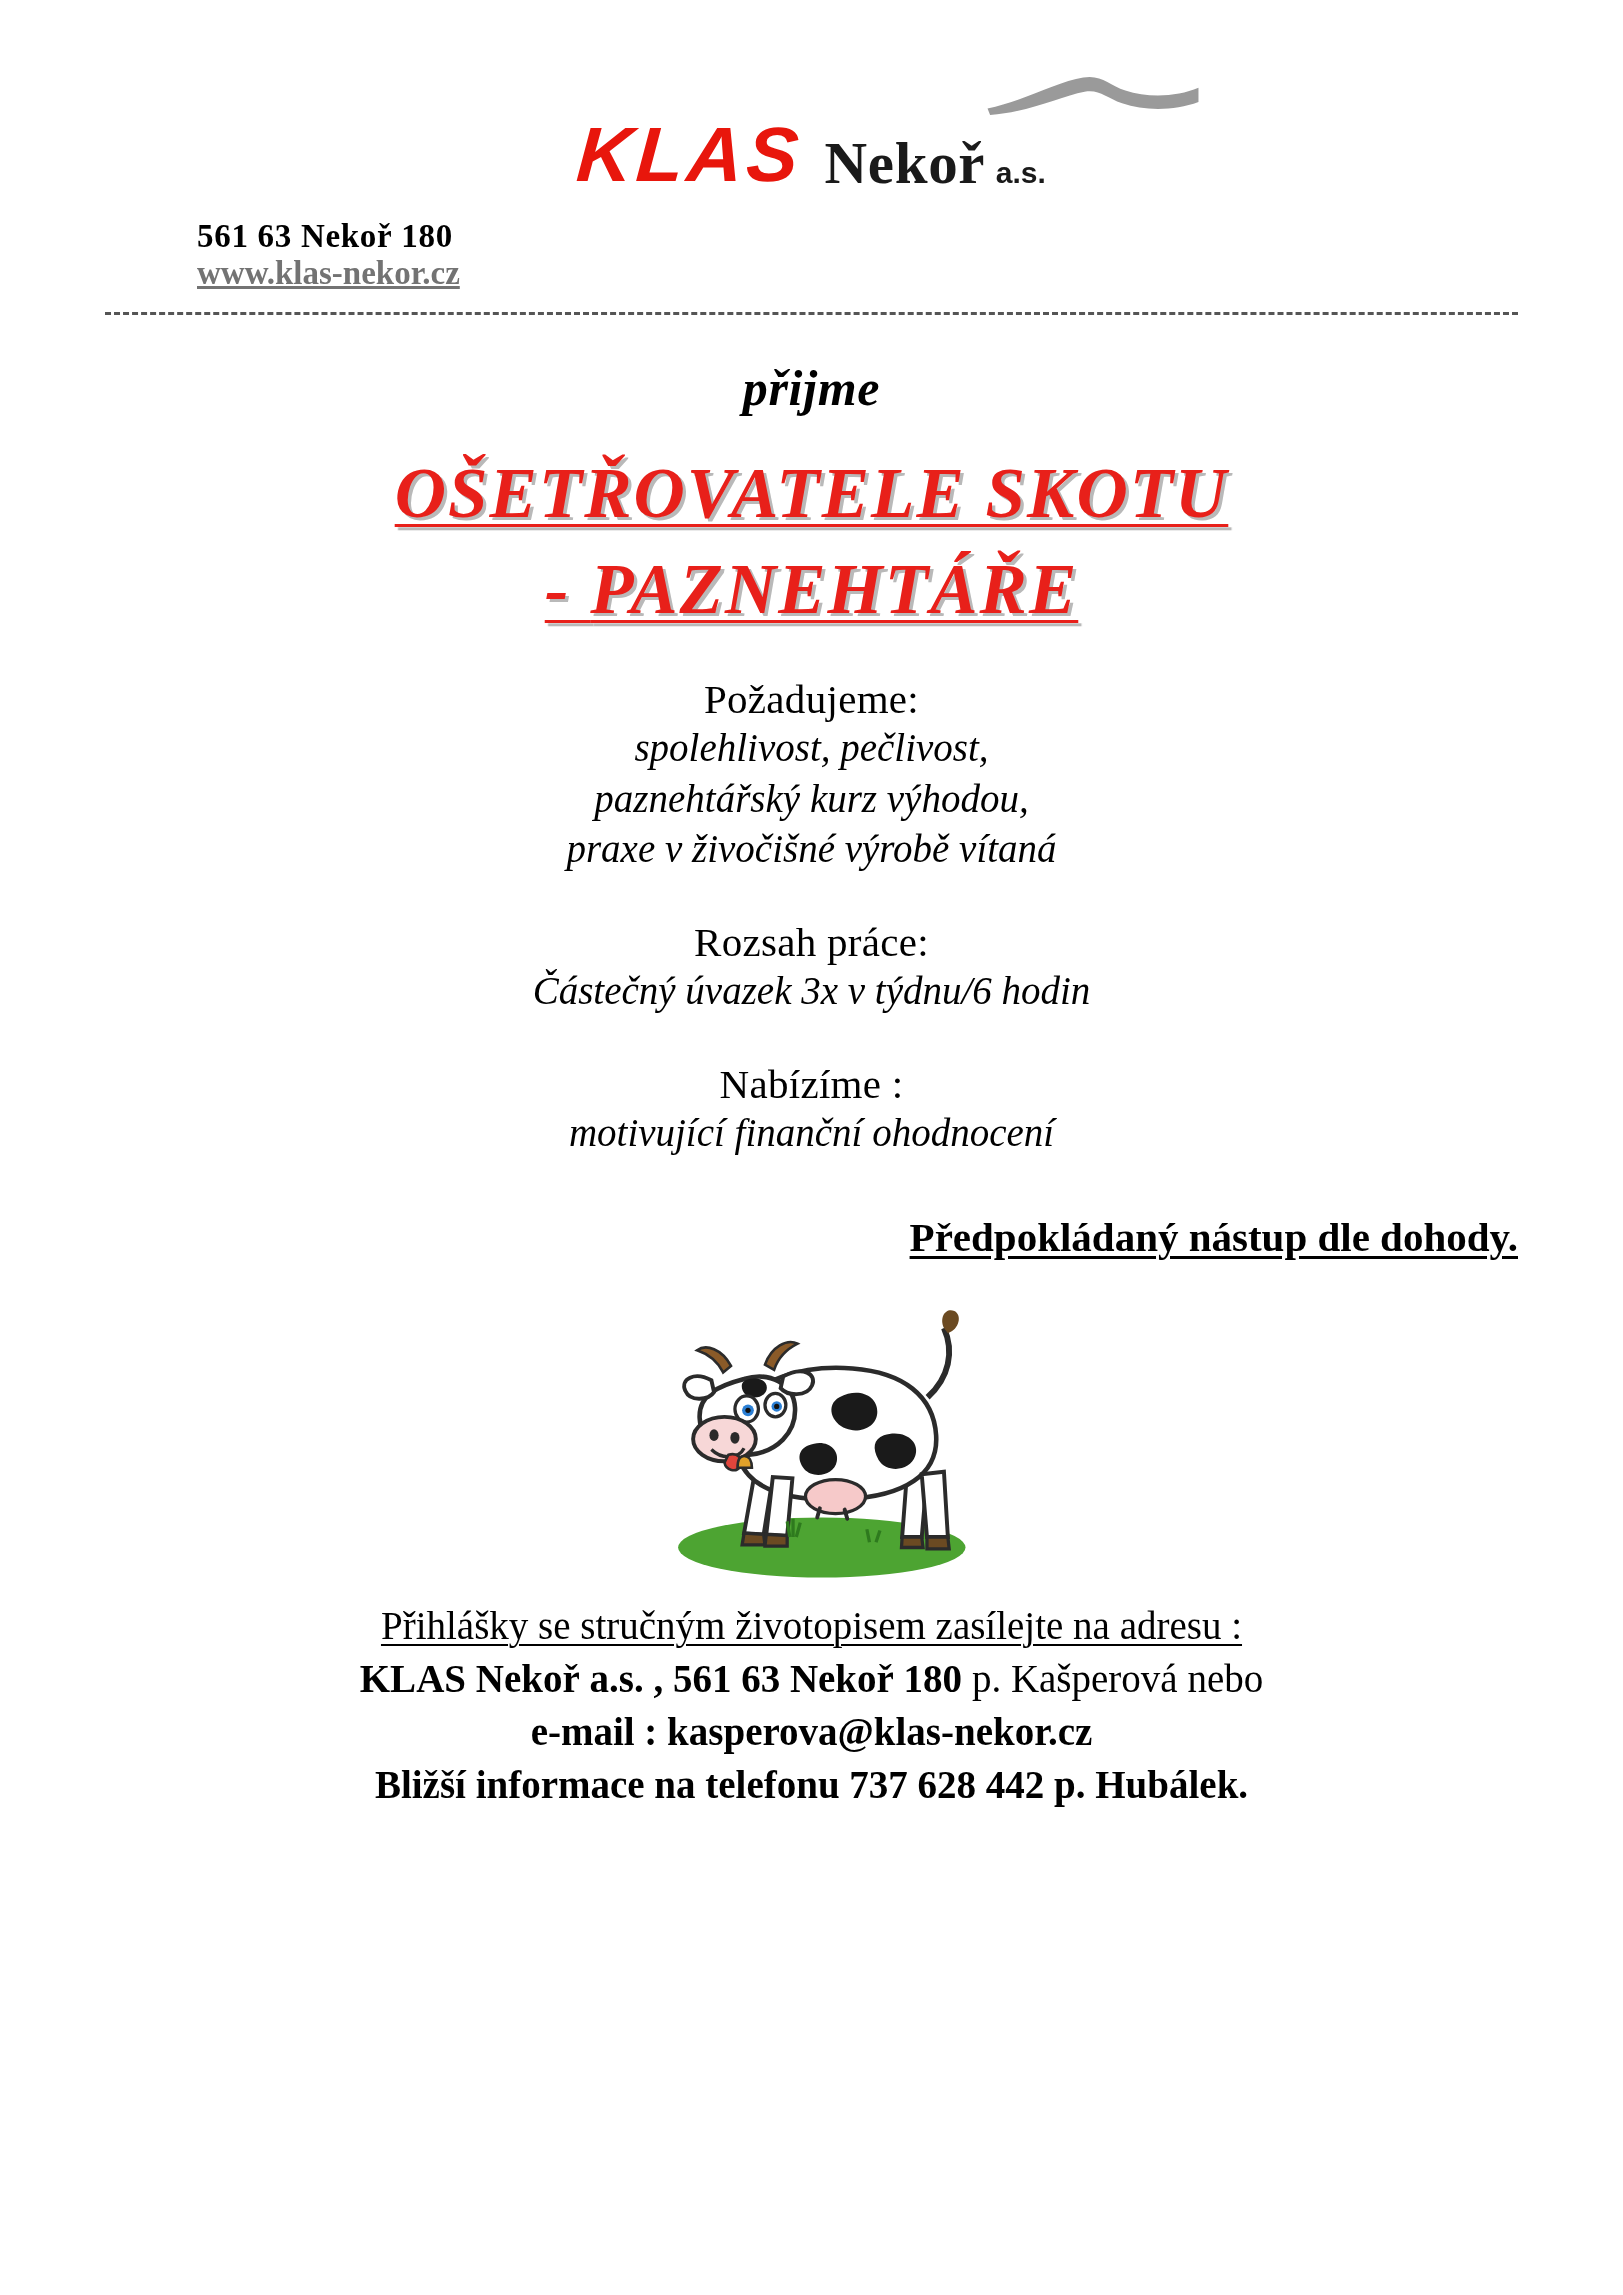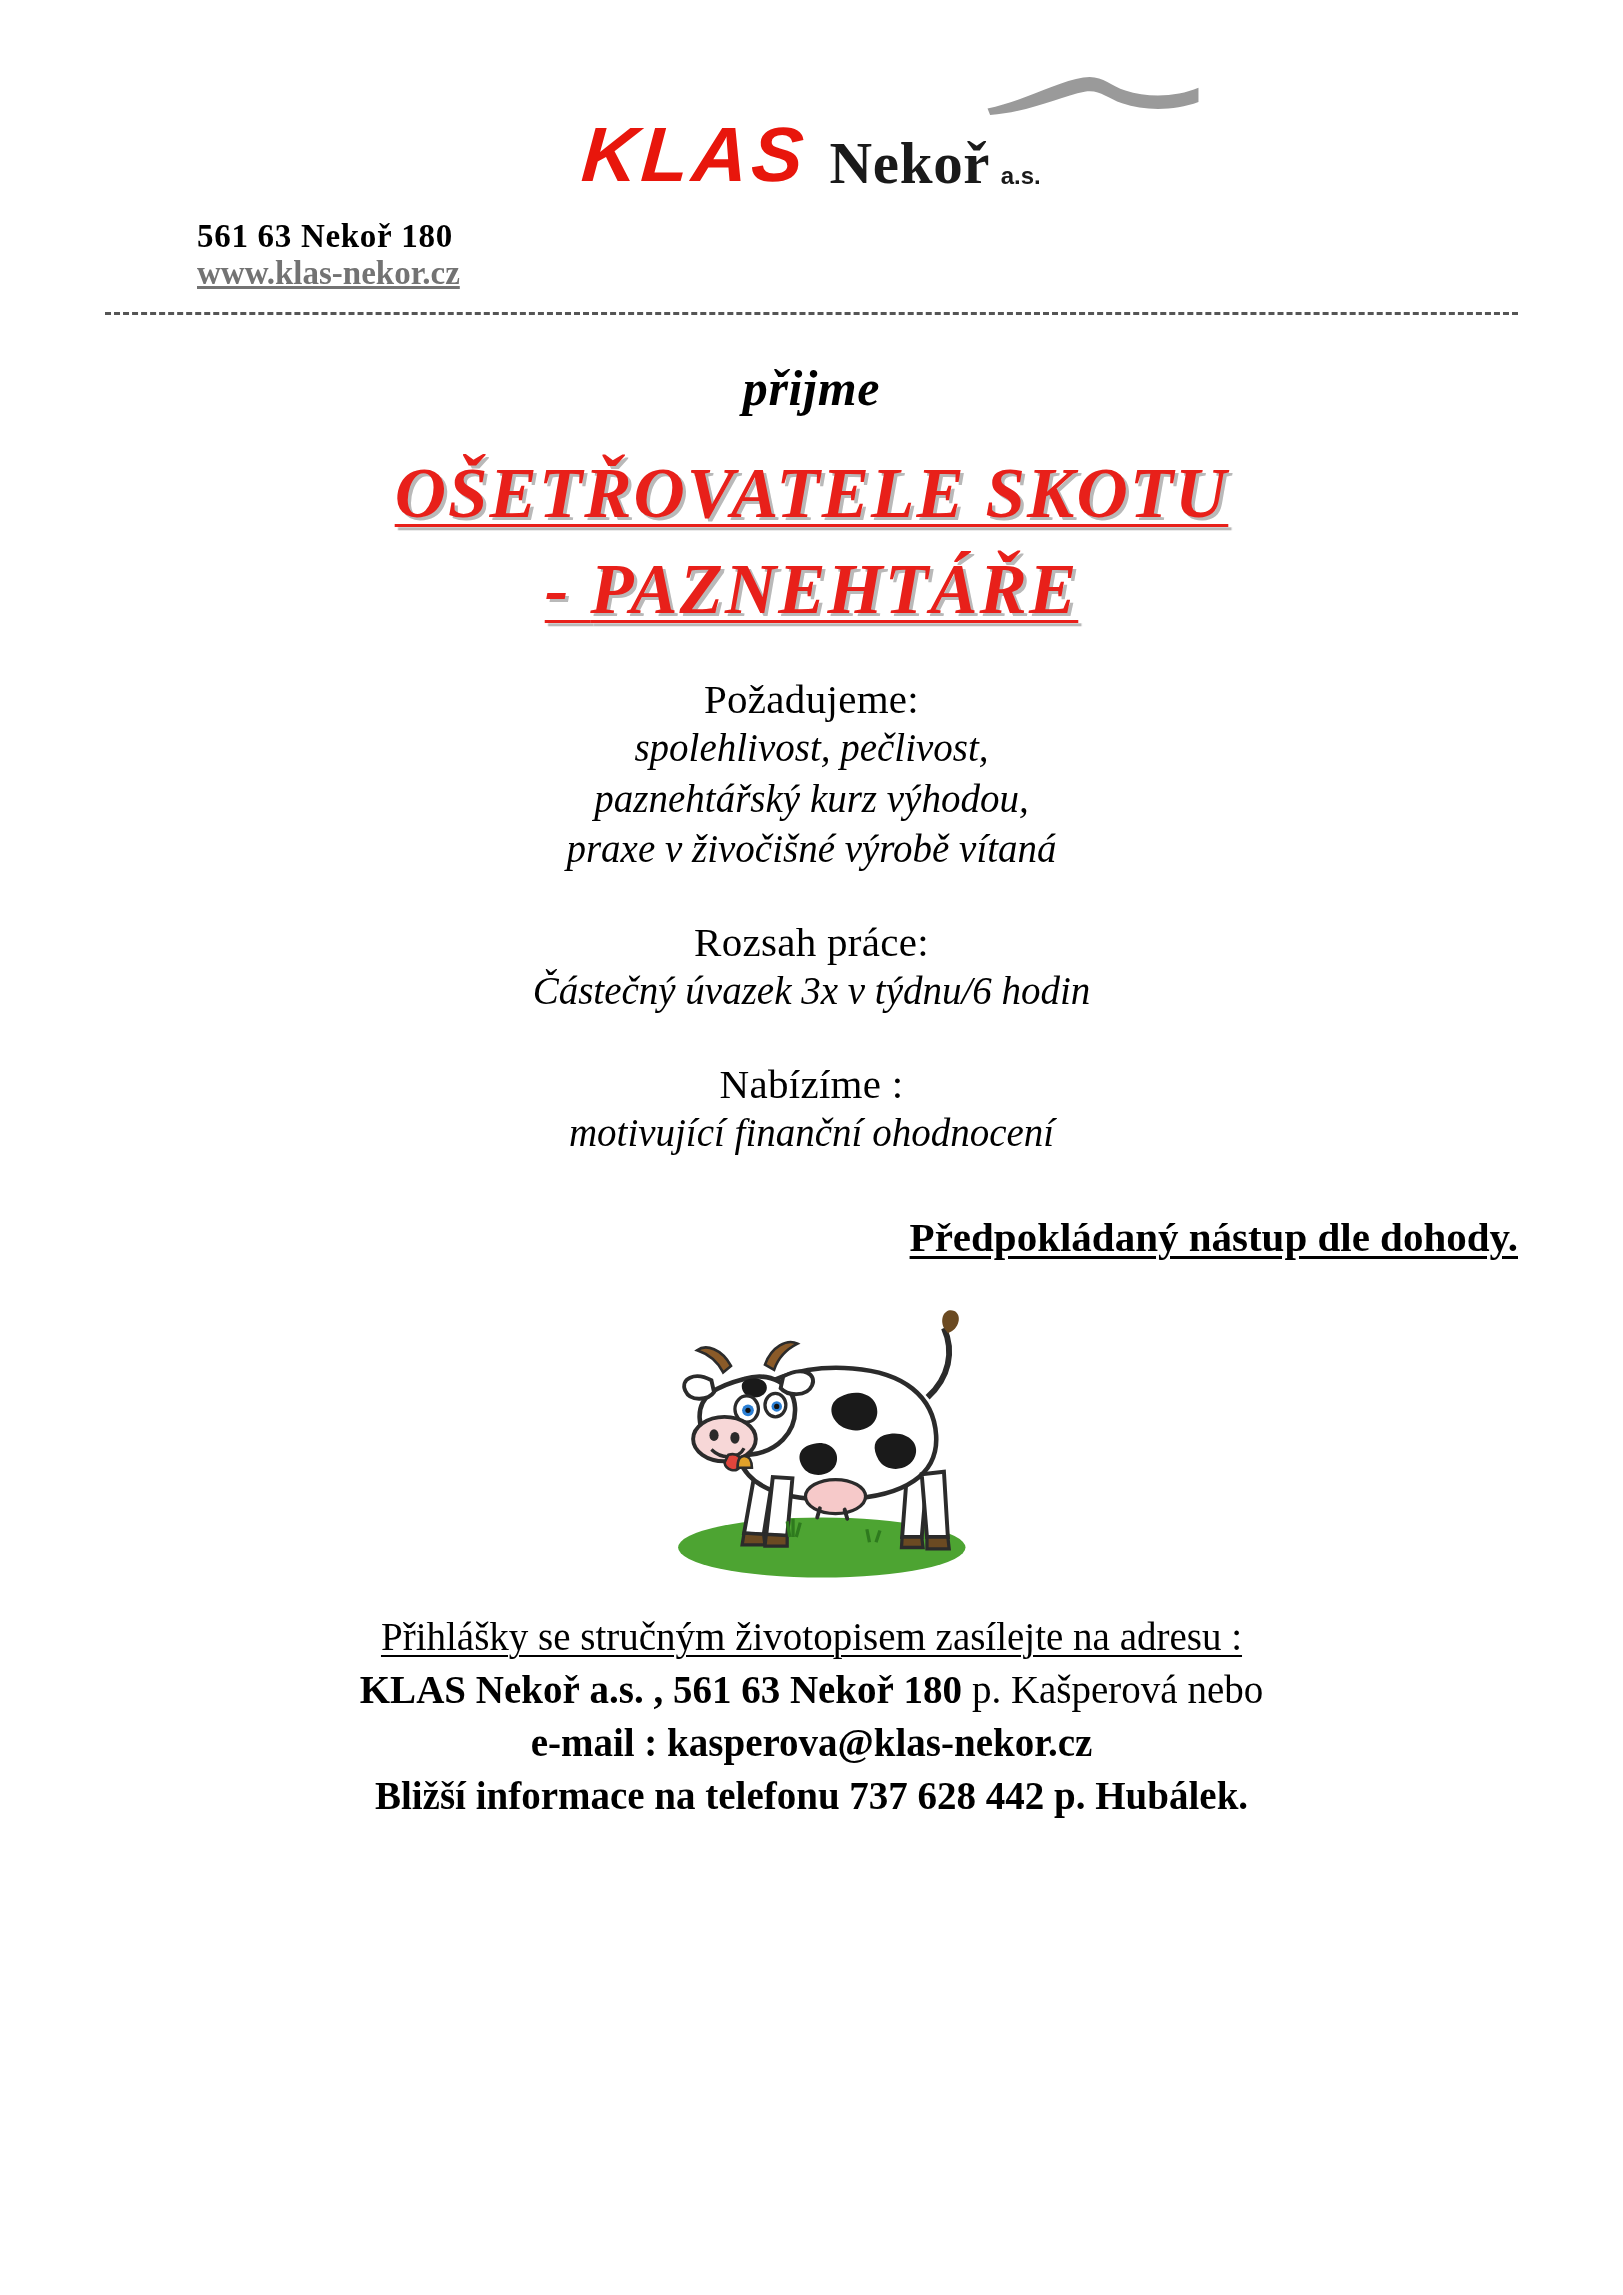--- a/index.html
+++ b/index.html
@@ -46,21 +46,21 @@
     font-weight: bold;
     font-size: 59px;
     color: #1a1a1a;
     line-height: 1;
     margin-left: 22px;
     letter-spacing: 0.7px;
   }
   .logo-as {
     font-family: "Liberation Sans", sans-serif;
     font-weight: bold;
-    font-size: 24px;
+    font-size: 30px;
     color: #1a1a1a;
     line-height: 1;
     margin-left: 10.5px;
     padding-bottom: 5.2px;
   }
   .logo-swoosh {
     position: absolute;
     left: 880px;
     top: 71px;
     width: 216px;
@@ -155,21 +155,21 @@
   
   .cow-wrap {
     margin-top: 19.6px;
     display: flex;
     justify-content: center;
   }
 
   
   .footer {
     text-align: center;
-    margin-top: 26px;
+    margin-top: 15px;
     font-family: Liberation Serif, serif;
   }
   .footer-line1 {
     font-size: 39px;
     text-decoration: underline;
     text-decoration-thickness: 2px;
     text-underline-offset: 5.2px;
   }
   .footer-line {
     font-size: 39px;

